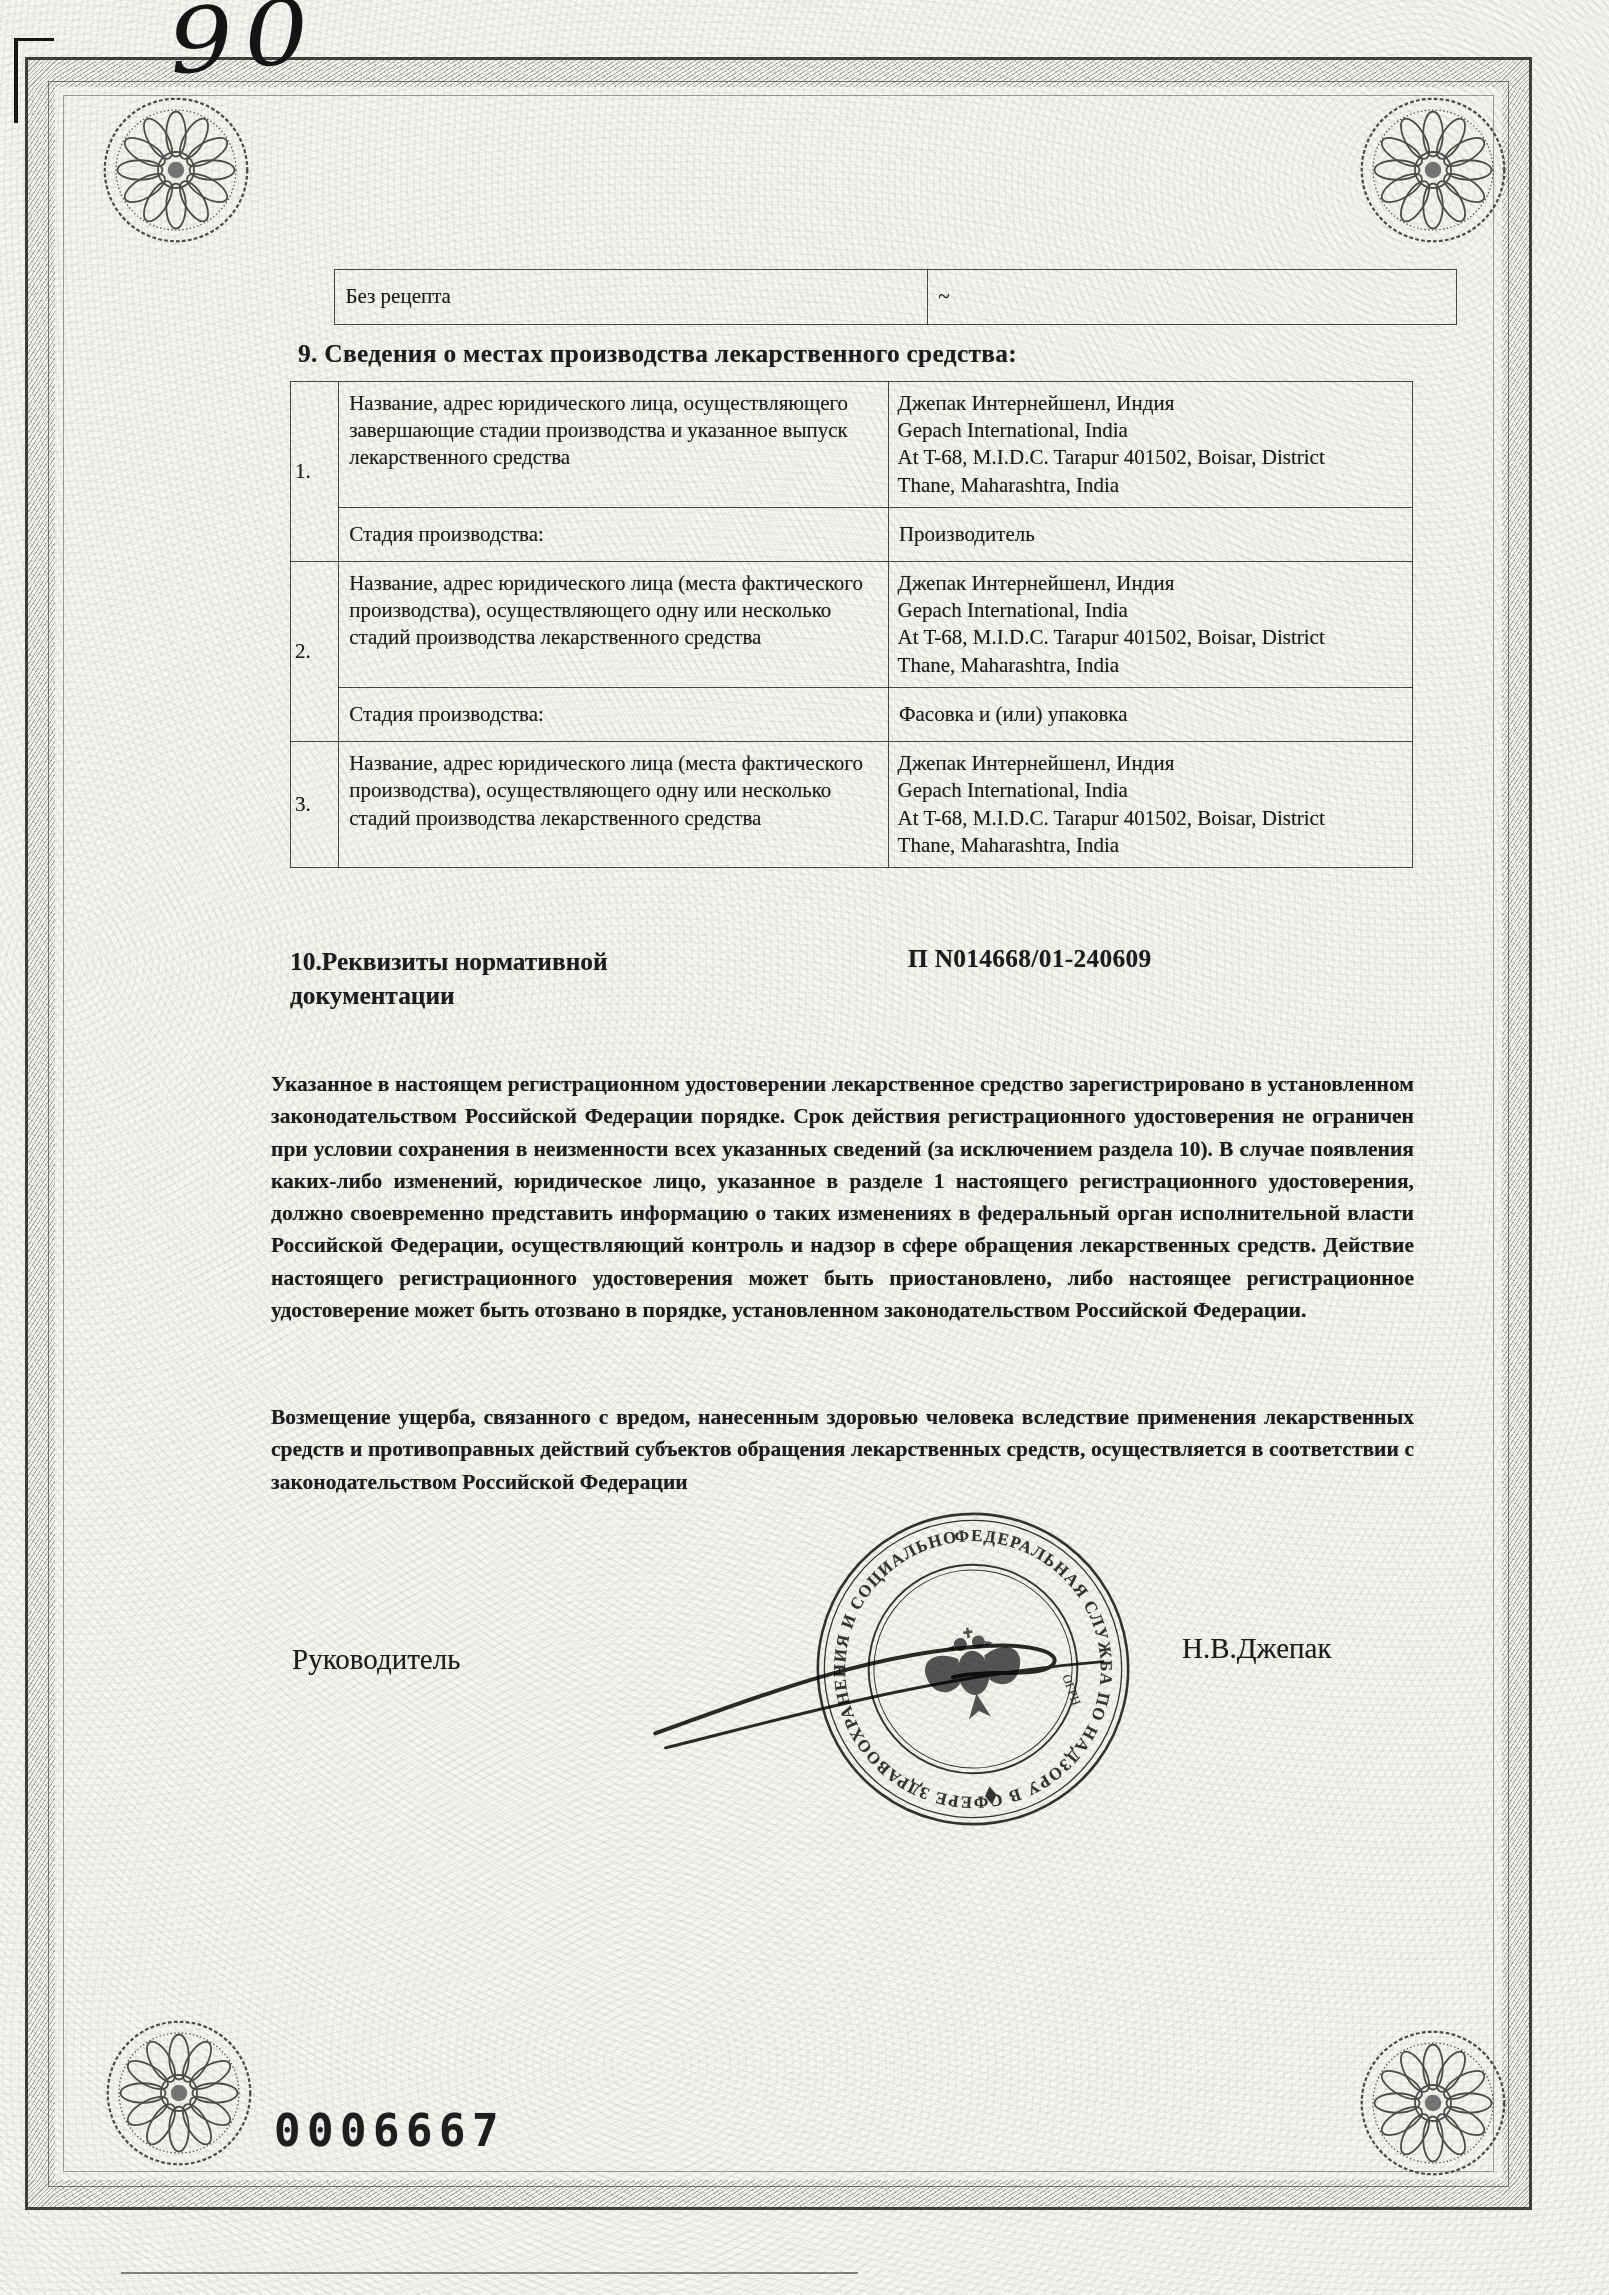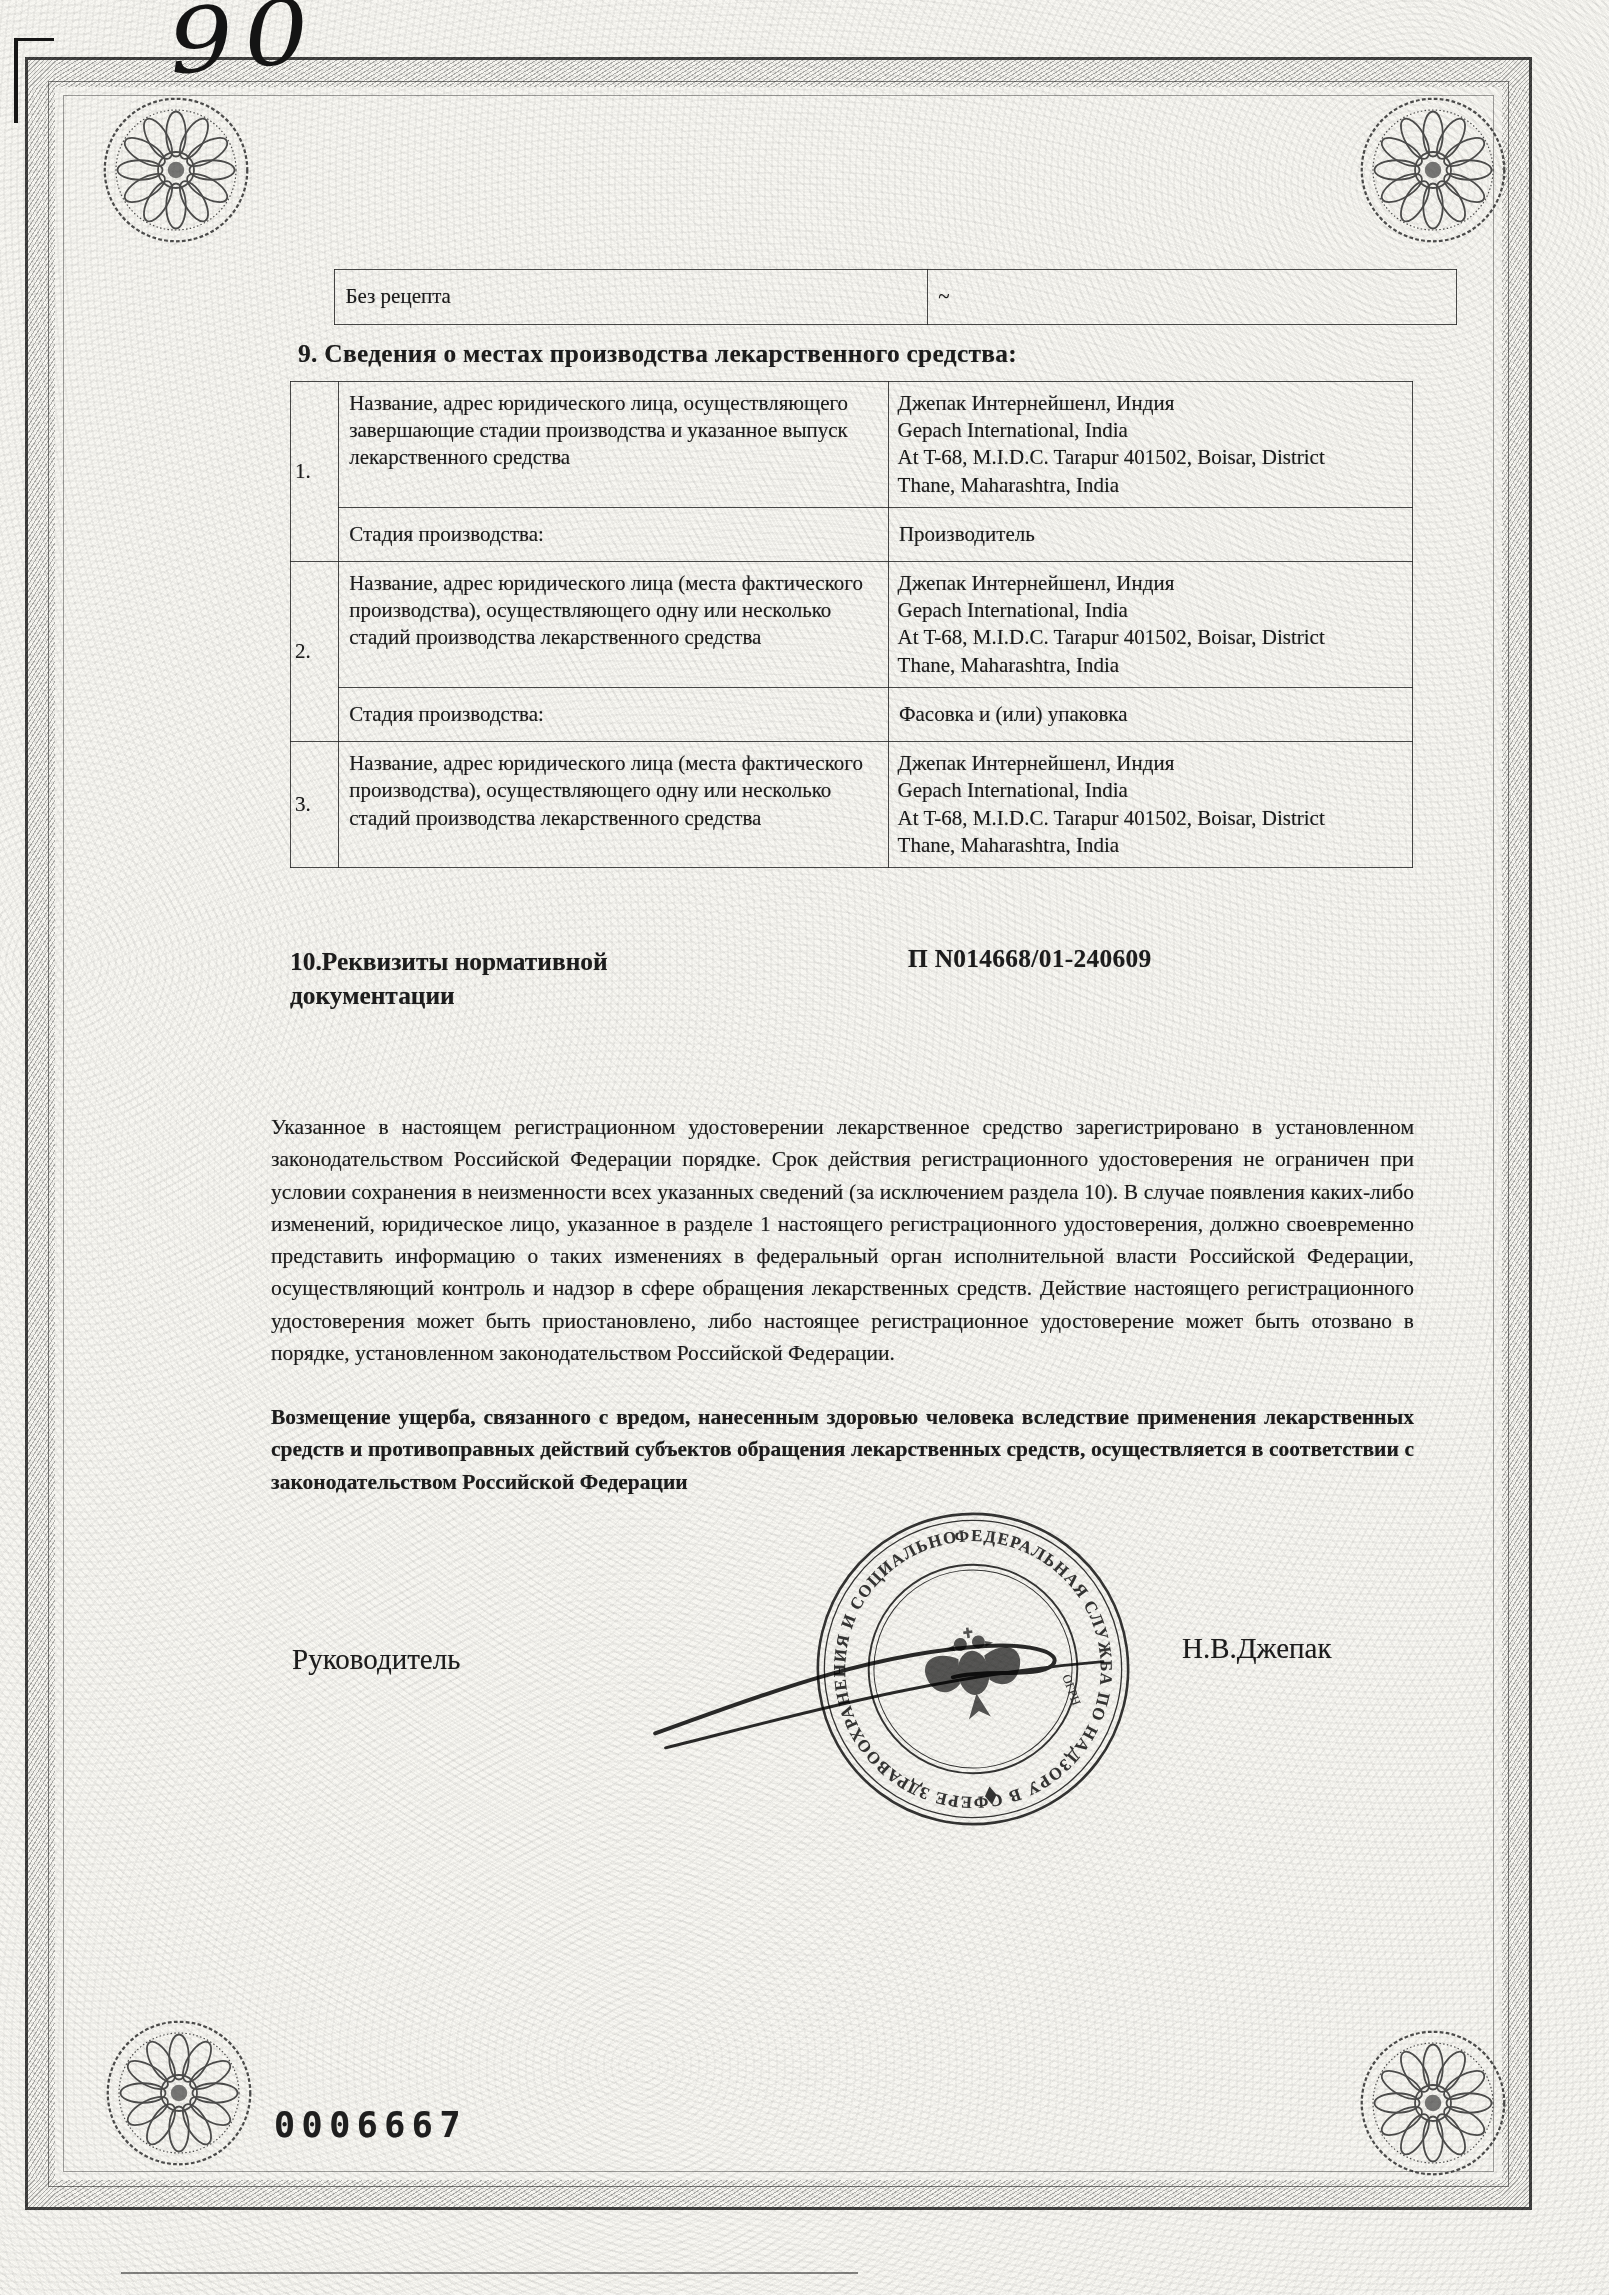--- a/index.html
+++ b/index.html
@@ -66,35 +66,35 @@
   .sec10-title{
     position:absolute;left:290px;top:944px;width:417px;
     font-size:25.4px;font-weight:bold;line-height:1.35;white-space:pre-line;
   }
   .sec10-value{position:absolute;left:908px;top:944px;font-size:25.4px;font-weight:600;letter-spacing:0.3px;}
   
   .para{
     position:absolute;left:271px;width:1143px;
     font-size:21.5px;line-height:1.5;text-align:justify;
   }
-  .para1{top:1111px;}
+  .para1{top:1068px;font-weight:bold;}
   .para2{top:1401px;font-weight:bold;}
   
   .role{position:absolute;left:292px;top:1643px;font-size:29px;}
   .name{position:absolute;left:1182px;top:1632px;font-size:29px;}
   .stamp{
     position:absolute;left:797px;top:1493px;width:352px;height:352px;
     transform:rotate(-8deg);mix-blend-mode:multiply;opacity:.92;
   }
   .signature{position:absolute;left:646px;top:1591px;width:470px;height:170px;mix-blend-mode:multiply;}
   
   .serial{
     position:absolute;left:274px;top:2105px;
     font-family:"DejaVu Sans Mono",monospace;font-weight:bold;
-    font-size:35px;letter-spacing:6.5px;color:#1e1e1e;
+    font-size:44px;letter-spacing:6.5px;color:#1e1e1e;
   }
   .hidden-defs{position:absolute;width:0;height:0;overflow:hidden;}
 </style>
 </head>
 <body>
 
 <div class="page">
 
   <svg class="hidden-defs" aria-hidden="true">
     <symbol id="rosette" viewBox="0 0 200 200">

